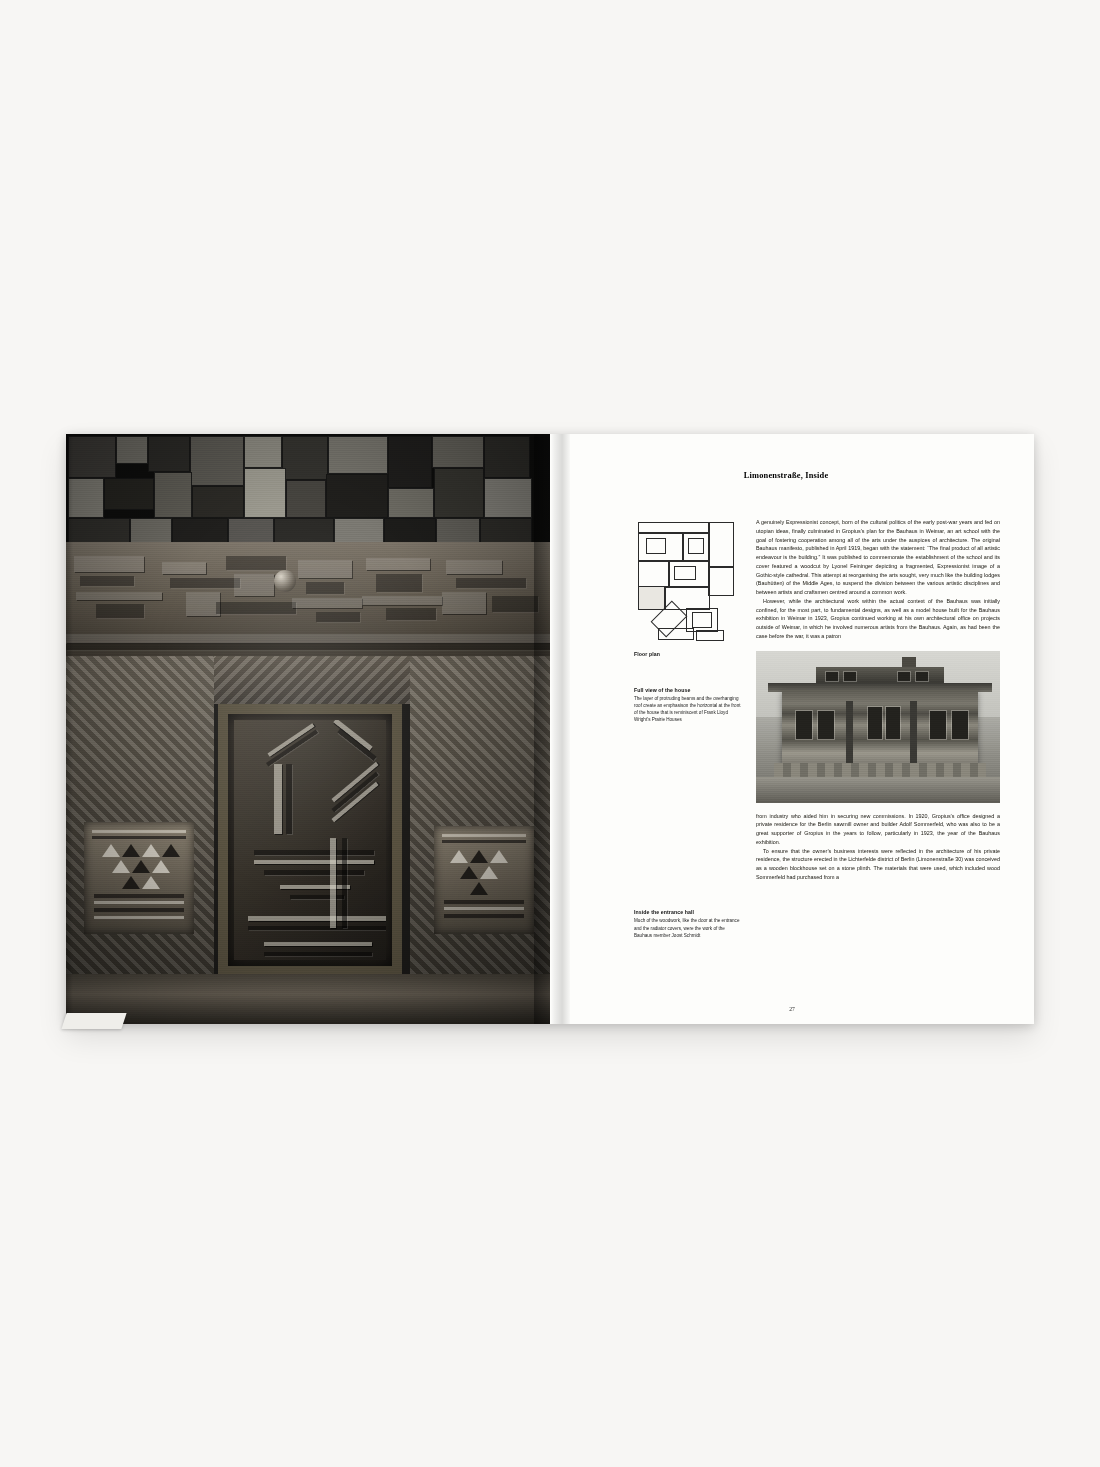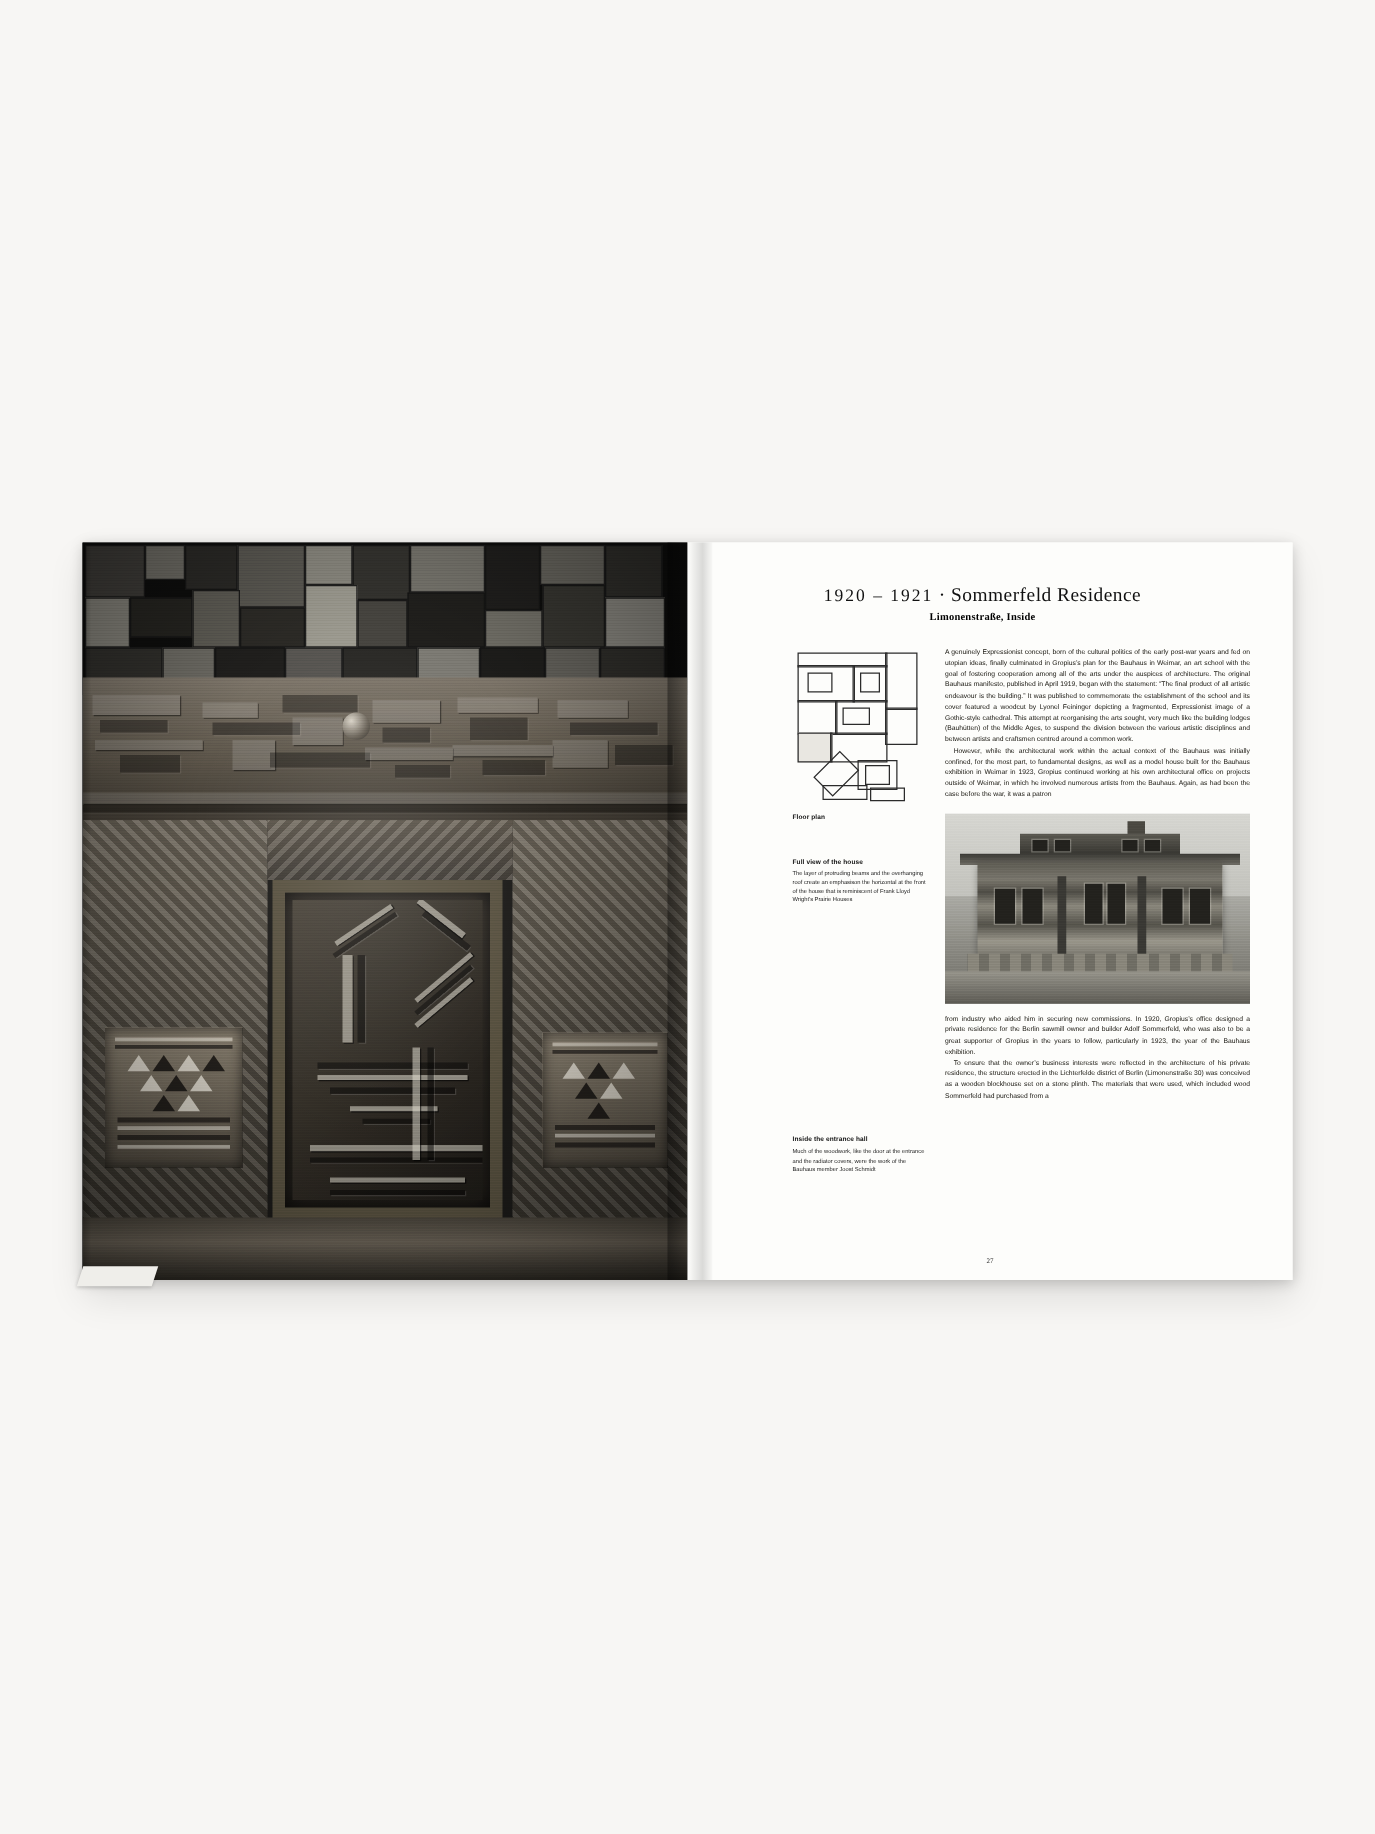--- a/index.html
+++ b/index.html
@@ -464,25 +464,20 @@
       <div class="grain"></div>
       <div class="vignette"></div>
     </div>
 
     <div class="rp" style="left:500px;"></div>
   </div>
 
   <div class="page page-right">
 
     <div class="title-block">
-      <div class="title-line">
-        <span class="title-years">1920 – 1921</span>
-        <span>·</span>
-        <span>Sommerfeld Residence</span>
-      </div>
       <div class="subtitle">Limonenstraße, Inside</div>
     </div>
 
     <div class="col-left">
       <div class="floorplan">
         <div class="fp" style="left:4px;top:4px;width:70px;height:10px;"></div>
         <div class="fp" style="left:4px;top:14px;width:44px;height:28px;"></div>
         <div class="fp" style="left:48px;top:14px;width:26px;height:28px;"></div>
         <div class="fp" style="left:4px;top:42px;width:30px;height:26px;"></div>
         <div class="fp" style="left:34px;top:42px;width:40px;height:26px;"></div>

